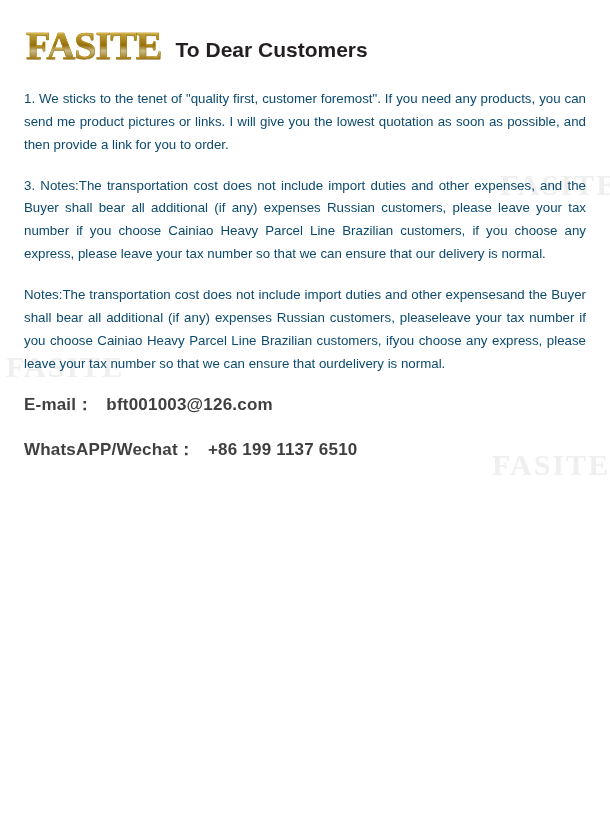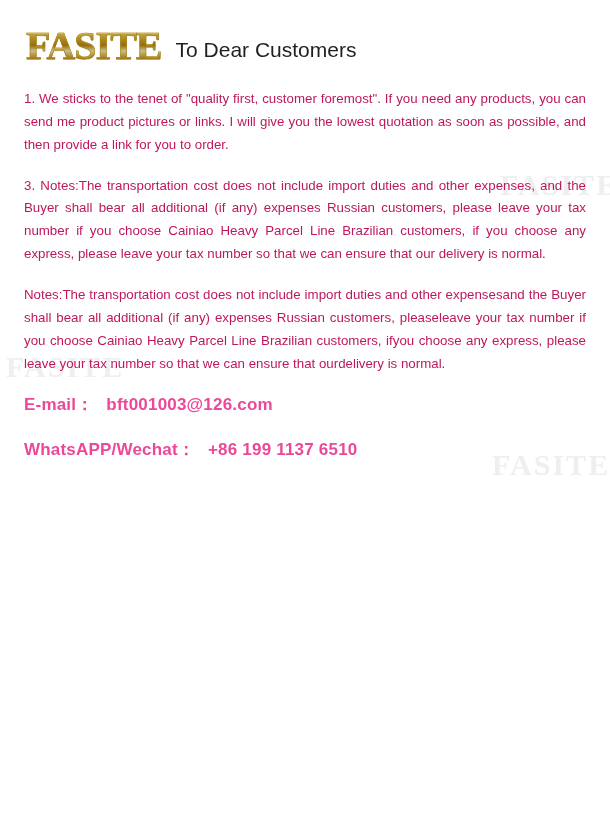--- a/index.html
+++ b/index.html
@@ -65,44 +65,44 @@
        #8a6508 100%);
     -webkit-background-clip: text;
     background-clip: text;
     color: transparent;
     -webkit-text-stroke: 0.6px #a07c10;
     text-shadow: 0 1px 0 rgba(0,0,0,0.18);
     padding-left: 2px;
   }
   .header-title {
     font-size: 21px;
-    font-weight: normal;
+    font-weight: bold;
     color: #231f20;
     padding-bottom: 4px;
   }
 
   
   .content {
     position: relative;
     z-index: 2;
   }
   p.para {
     margin: 0 0 18px 0;
     font-size: 13.3px;
     line-height: 1.72;
     text-align: justify;
     text-justify: inter-word;
-    color: #be185d;
+    color: #0c4a6e;
   }
   p.para:last-of-type { }
 
   .contact {
     font-size: 17px;
     font-weight: bold;
-    color: #ec4899;
+    color: #404040;
     margin: 0 0 18px 0;
     letter-spacing: 0.2px;
   }
   .contact .value { margin-left: 8px; }
   .contact.whats { margin-top: 22px; margin-bottom: 8px; }
 </style>
 </head>
 <body>
 
 <div class="page">

